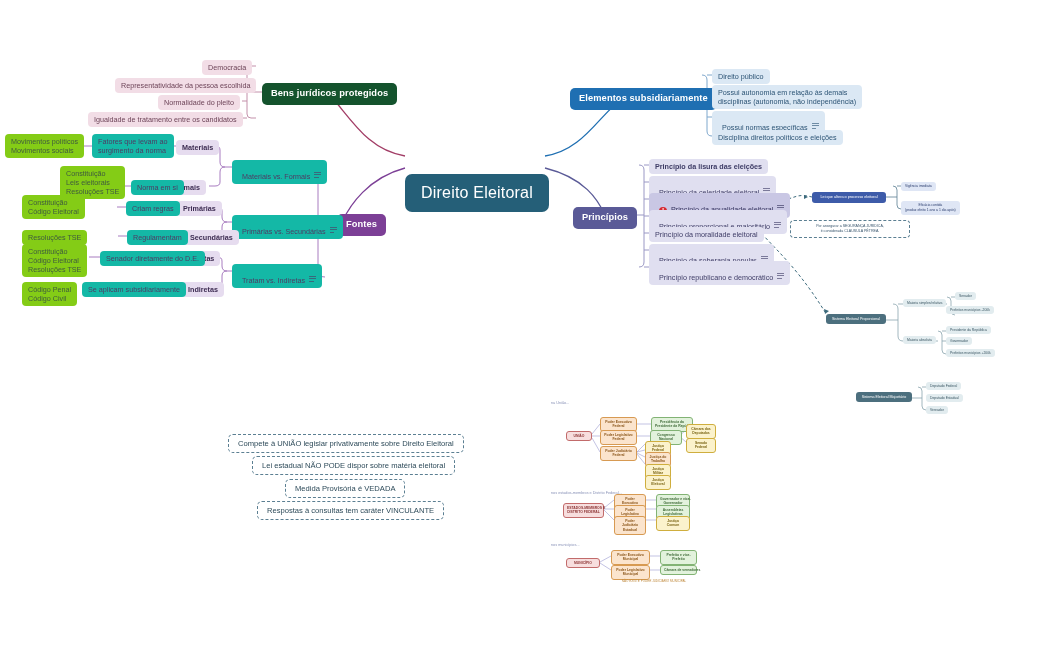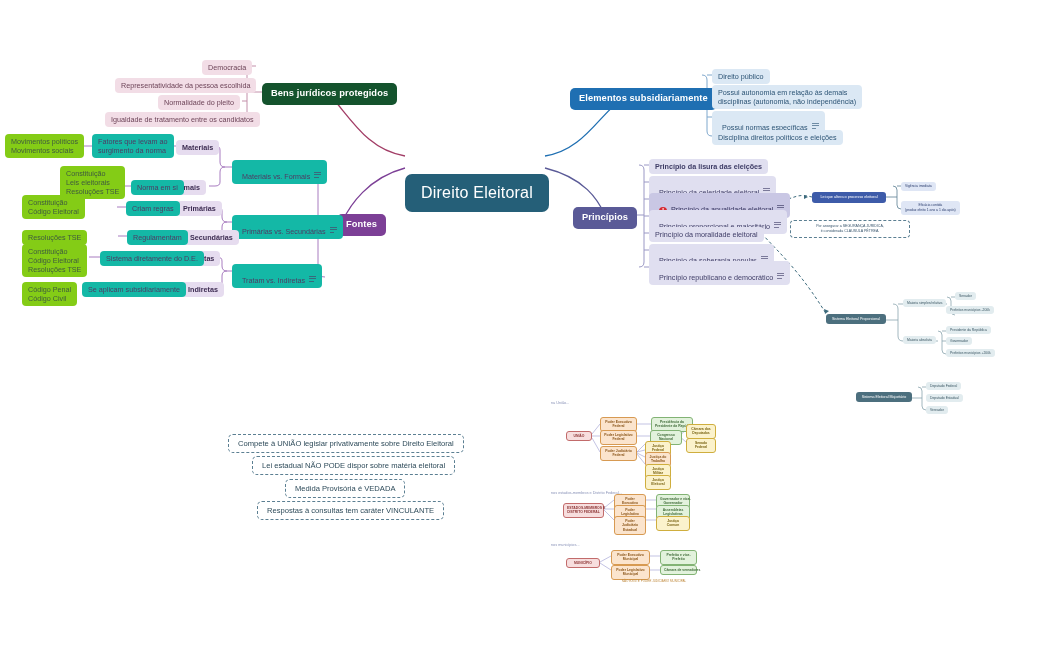--- a/index.html
+++ b/index.html
@@ -152,21 +152,21 @@
   <path d="M600,562 L611,556 M600,563 L611,570" stroke="#9b9bd0" stroke-width=".6" fill="none"></path>
   <path d="M650,556 L660,556 M650,570 L660,570" stroke="#9b9bd0" stroke-width=".6" fill="none"></path>
 </svg>
 
 <div class="node central" style="left:405px;top:144px;margin-top:30px;">Direito Eleitoral</div>
 
 <div class="node branch b-crimson" style="left:262px;top:83px;">Bens jurídicos protegidos</div>
 <div class="node leaf l-pink" style="left:202px;top:60px;">Democracia</div>
 <div class="node leaf l-pink" style="left:115px;top:78px;">Representatividade da pessoa escolhida</div>
 <div class="node leaf l-pink" style="left:158px;top:95px;">Normalidade do pleito</div>
-<div class="node leaf l-pink" style="left:105px;top:112px;">Igualdade de tratamento entre os candidatos</div>
+<div class="node leaf l-pink" style="left:88px;top:112px;">Igualdade de tratamento entre os candidatos</div>
 
 <div class="node branch b-purple" style="left:337px;top:214px;">Fontes</div>
 
 <div class="node leaf l-violet" style="left:232px;top:160px;">
   <span>Materiais vs. Formais</span><span class="noteicon"><i></i><i></i><i></i></span>
 </div>
 <div class="node leaf l-violet-b" style="left:176px;top:140px;">Materiais</div>
 <div class="node leaf l-violet" style="left:92px;top:134px;">Fatores que levam ao
 surgimento da norma</div>
 <div class="node leaf l-green" style="left:5px;top:134px;">Movimentos políticos
@@ -185,21 +185,21 @@
 <div class="node leaf l-green" style="left:22px;top:195px;">Constituição
 Código Eleitoral</div>
 <div class="node leaf l-violet-b" style="left:184px;top:230px;">Secundárias</div>
 <div class="node leaf l-violet" style="left:127px;top:230px;">Regulamentam</div>
 <div class="node leaf l-green" style="left:22px;top:230px;">Resoluções TSE</div>
 
 <div class="node leaf l-violet" style="left:232px;top:264px;">
   <span>Tratam vs. Indiretas</span><span class="noteicon"><i></i><i></i><i></i></span>
 </div>
 <div class="node leaf l-violet-b" style="left:184px;top:251px;">Diretas</div>
-<div class="node leaf l-violet" style="left:100px;top:251px;">Sistema diretamente do D.E.</div>
+<div class="node leaf l-violet" style="left:100px;top:251px;">Senador diretamente do D.E.</div>
 <div class="node leaf l-green" style="left:22px;top:244px;">Constituição
 Código Eleitoral
 Resoluções TSE</div>
 <div class="node leaf l-violet-b" style="left:182px;top:282px;">Indiretas</div>
 <div class="node leaf l-violet" style="left:82px;top:282px;">Se aplicam subsidiariamente</div>
 <div class="node leaf l-green" style="left:22px;top:282px;">Código Penal
 Código Civil</div>
 
 <div class="node branch b-blue" style="left:570px;top:88px;">Elementos subsidiariamente</div>
 <div class="node leaf l-blue" style="left:712px;top:69px;">Direito público</div>

